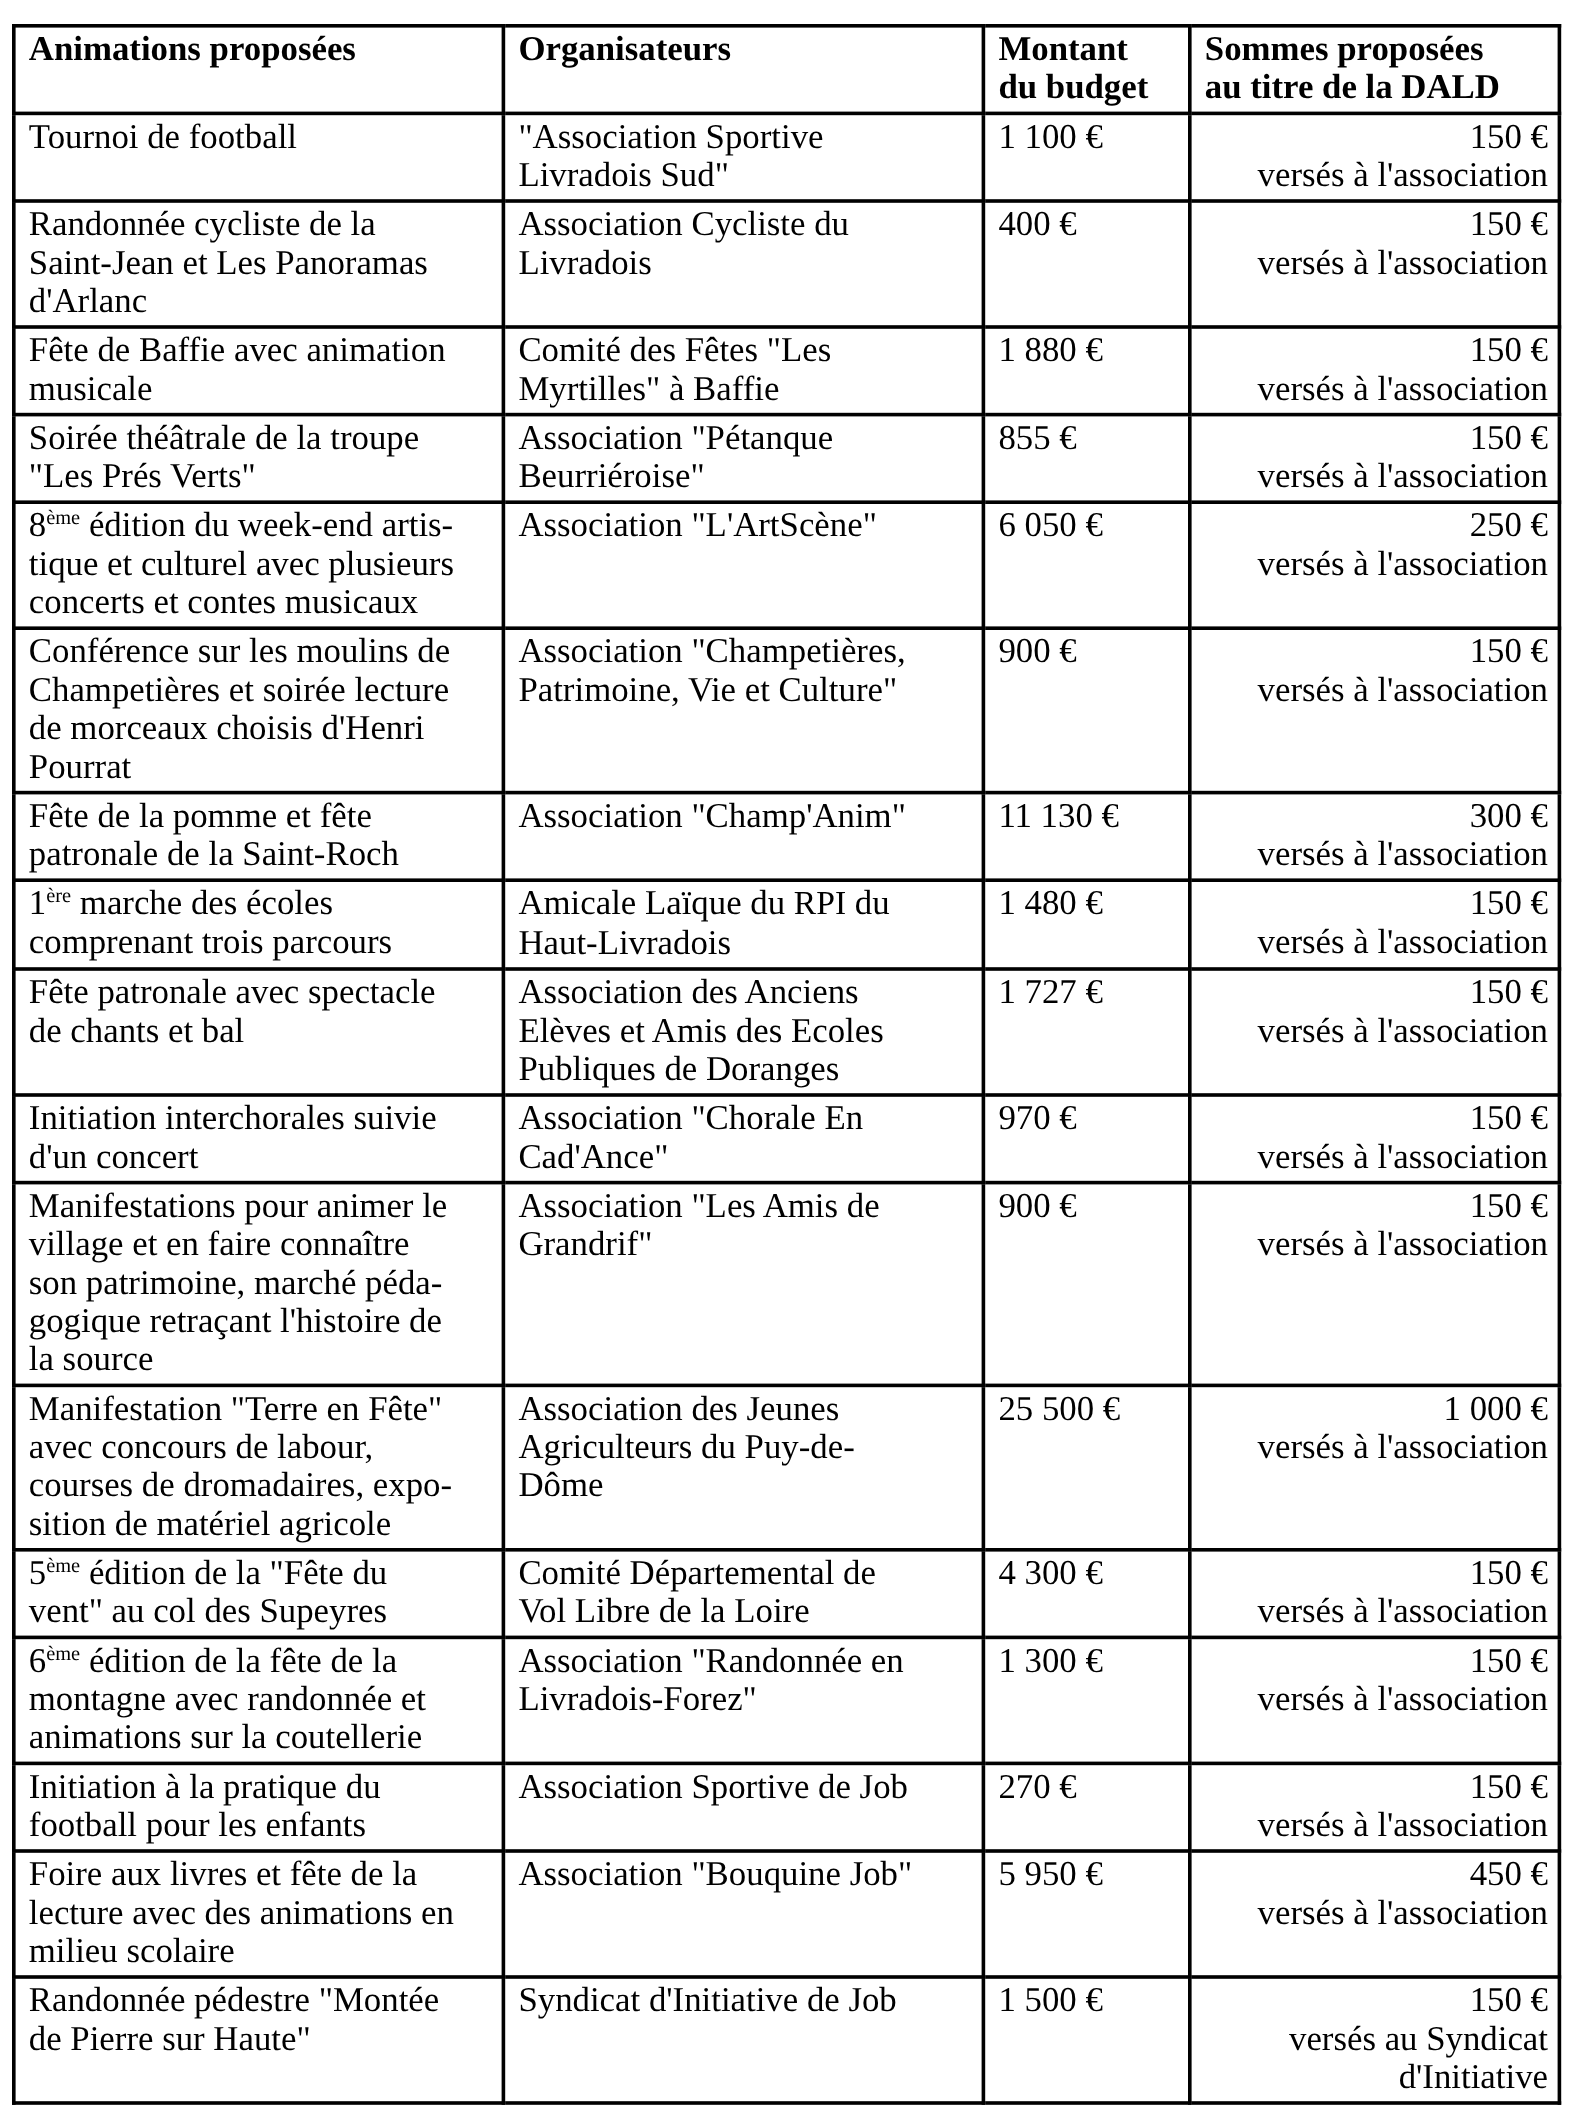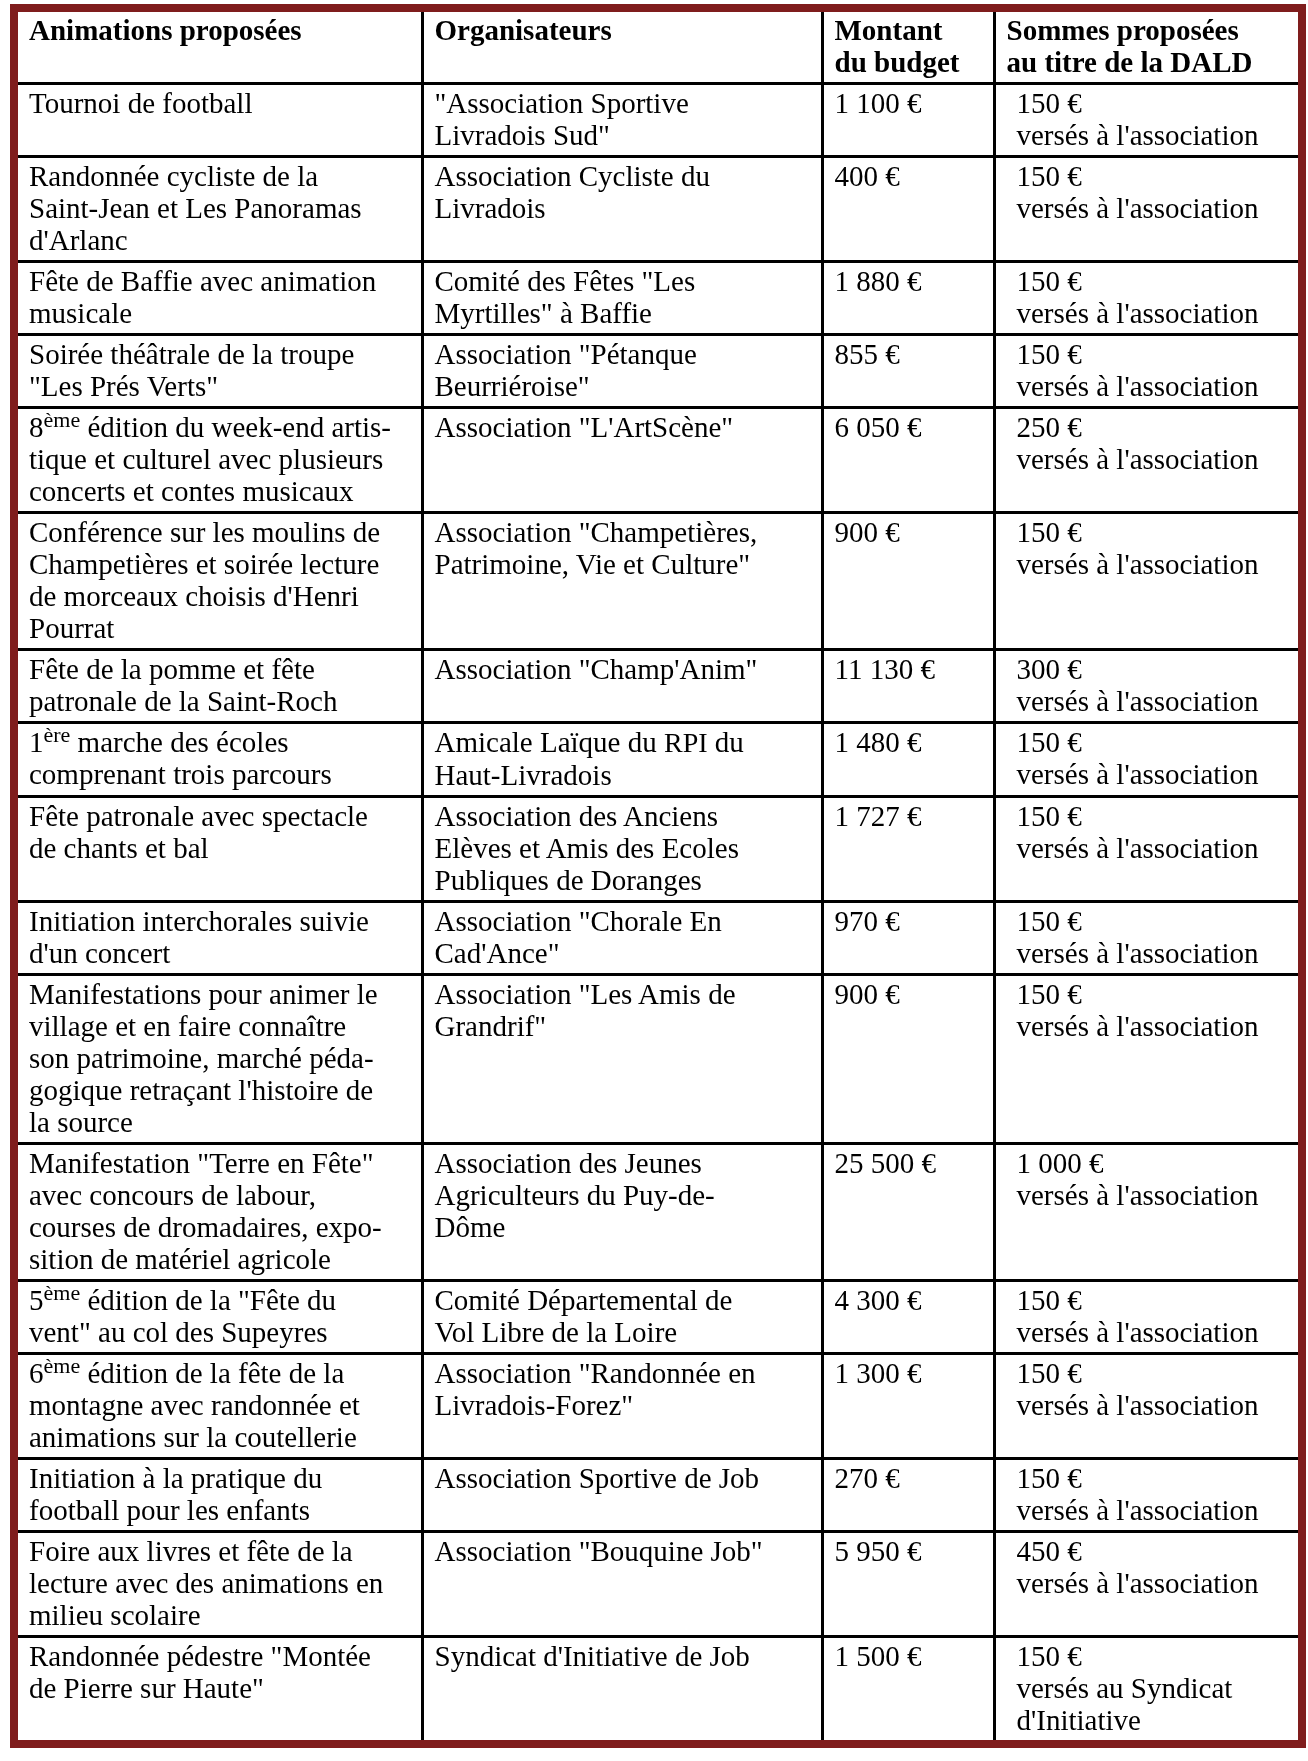--- a/index.html
+++ b/index.html
@@ -8,40 +8,40 @@
     background: #ffffff;
     width: 1308px;
     height: 1761px;
     font-family: "Liberation Serif", serif;
     color: #000000;
   }
   table.subsidy {
     border-collapse: collapse;
     table-layout: fixed;
     width: 1288px;
-    margin: 4px 10px 0 10px;
-    border: 8px solid #7f1d1d;
+    margin: 20px 10px 0 10px;
+    border: 2px solid #7f1d1d;
   }
   th, td {
     border: 3px solid #000000;
     vertical-align: top;
     padding: 2px 8px 4px 11px;
     font-size: 29px;
     line-height: 32px;
     white-space: pre-line;
     font-weight: normal;
     text-align: left;
     overflow: hidden;
   }
   th { font-weight: bold; }
   th.col-organizer { text-align: left; }
   th.col-activity, th.col-budget, th.col-dald { text-align: left; }
-  td.col-dald { text-align: left; padding-left: 21px; }
+  td.col-dald { text-align: right; padding-left: 21px; }
   .sup {
-    font-size: 22px;
+    font-size: 17px;
     line-height: 1;
     position: relative;
     top: -10px;
     text-align: right;
   }
   .small-caps {
     font-size: 28px;
   }
 </style>
 </head>

